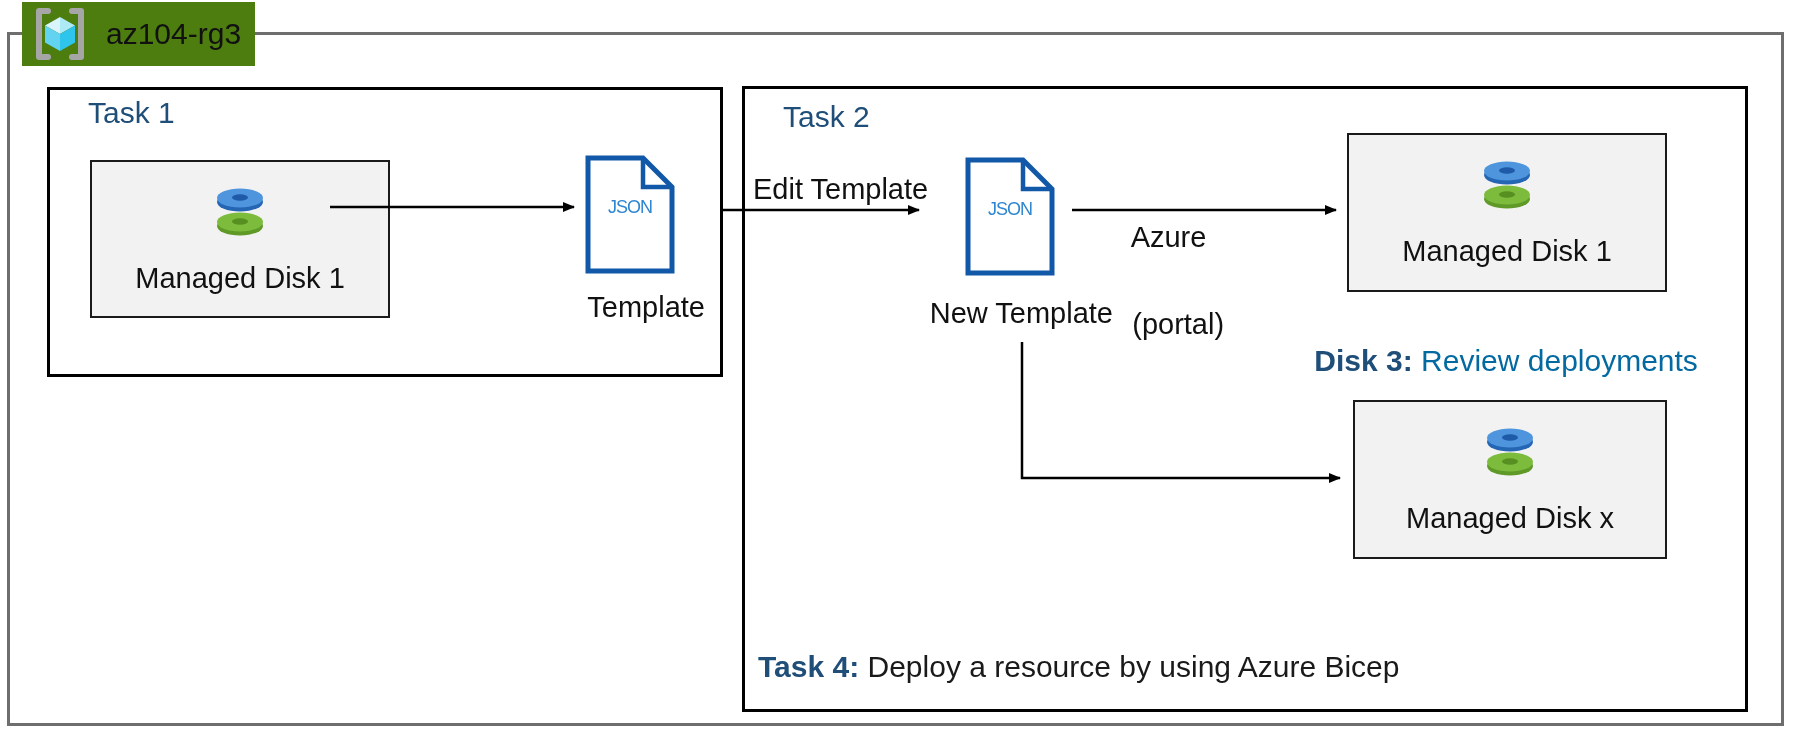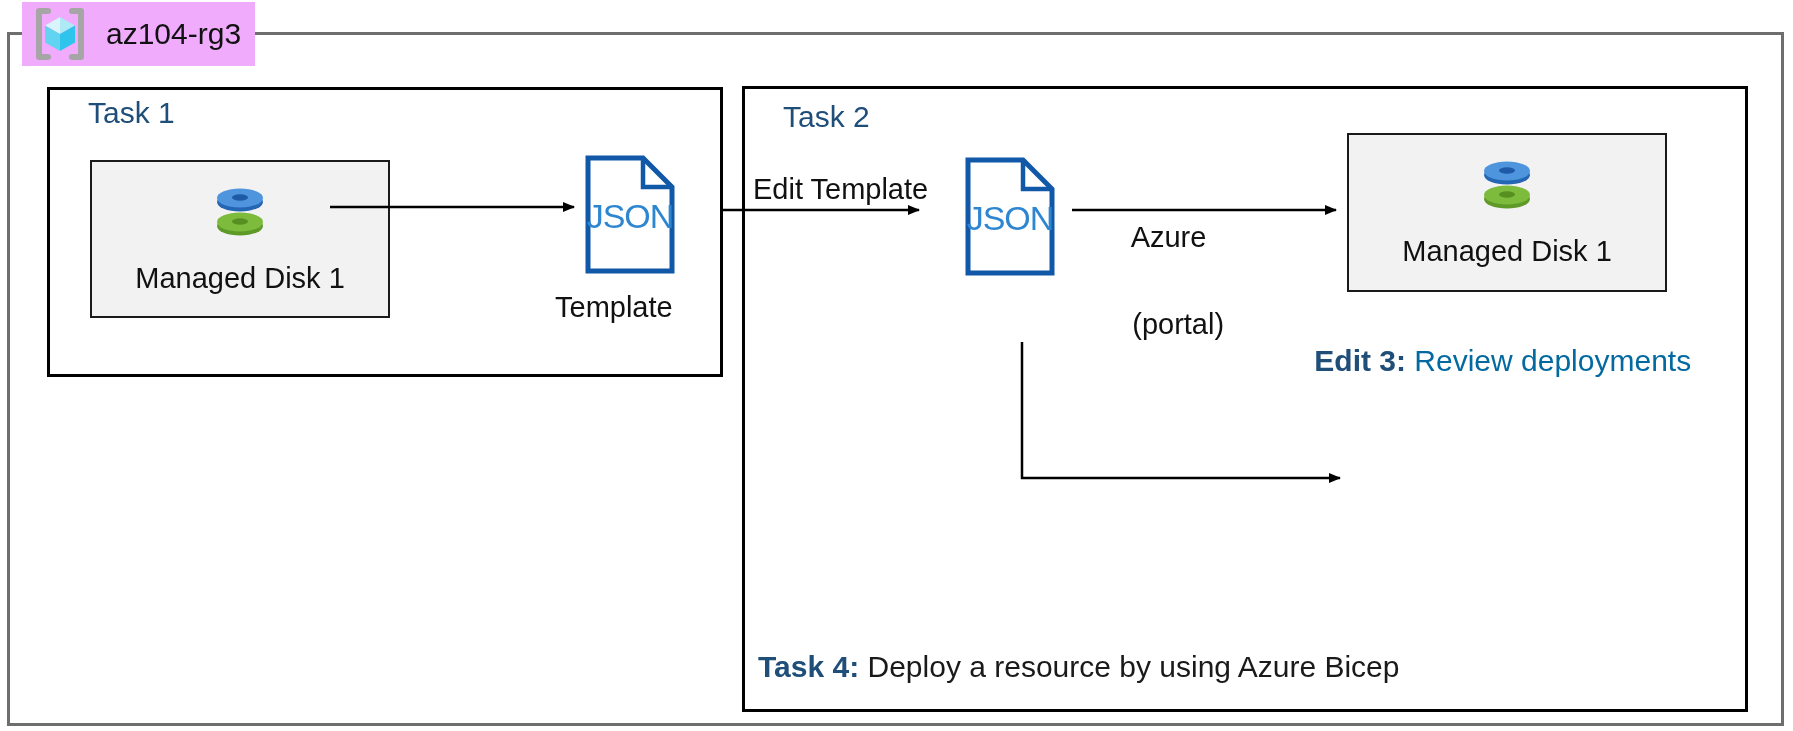--- a/index.html
+++ b/index.html
@@ -13,45 +13,45 @@
   }
   .abs{position:absolute;}
   
   .rg-box{
     position:absolute;left:7px;top:32px;width:1777px;height:694px;
     border:3px solid #6E6E6E;box-sizing:border-box;
   }
   .rg-legend{
     position:absolute;left:22px;top:0px;height:64px;
     display:flex;align-items:center;gap:14px;
-    background:#f0abfc;padding:0 14px 0 6px;
+    background:#4d7c0f;padding:0 14px 0 6px;
   }
   .rg-name{font-size:30px;color:#111;white-space:nowrap;}
   
   .task-box{
     position:absolute;border:3px solid #000;box-sizing:border-box;background:transparent;
   }
   .task-heading{
     position:absolute;font-size:30px;font-weight:400;color:#1F4E79;white-space:nowrap;
   }
   
   .disk-card{
     position:absolute;background:#F2F2F2;border:2px solid #1a1a1a;box-sizing:border-box;
     display:flex;flex-direction:column;align-items:center;justify-content:center;gap:26px;
   }
   .disk-card .disk-label{font-size:29px;color:#111;white-space:nowrap;line-height:1;}
   
   .json-icon{position:absolute;width:94px;height:123px;}
   .json-icon svg{position:absolute;left:0;top:0;}
   .json-text{
     position:absolute;left:0;top:44px;width:100%;
-    text-align:center;font-size:34px;color:#2E86D1;letter-spacing:-1px;white-space:nowrap;
+    text-align:center;font-size:18px;color:#2E86D1;letter-spacing:-1px;white-space:nowrap;
   }
   .plain-label{position:absolute;font-size:29px;color:#111;white-space:pre;line-height:1.2;}
-  .center-label{text-align:left;}
+  .center-label{text-align:right;}
   .two-line{line-height:1.5;}
   .navy-bold{font-weight:700;color:#1F4E79;}
   .navy-reg{color:#0369a1;text-align:right;}
   .task3-line{position:absolute;font-size:30px;white-space:pre;}
   .task-list{position:absolute;font-size:30px;line-height:38px;white-space:pre;}
   .task-list .task-line{display:block;text-align:right;}
   svg.overlay{
     position:absolute;left:0;top:0;z-index:6;pointer-events:none;
   }
 </style>
@@ -102,42 +102,54 @@
 
   <div class="plain-label" style="left:753px;top:172px;">Edit Template</div>
 
   <div class="json-icon" style="left:963px;top:155px;">
     <svg width="94" height="123" viewBox="0 0 94 123">
       <path d="M5,5 H60 L89,34 V118 H5 Z" fill="#ffffff" stroke="#1158A8" stroke-width="5" stroke-linejoin="miter"></path>
       <path d="M60,5 V34 H89" fill="none" stroke="#1158A8" stroke-width="4.5"></path>
     </svg>
     <span class="json-text">JSON</span>
   </div>
+  <div class="plain-label center-label" style="left:893px;top:296px;width:220px;">New Template</div>
 
   <div class="plain-label two-line" style="left:1100px;top:172px;">
     <span>Azure</span><br>
     <span>(portal)</span>
   </div>
 
   <div class="disk-card" style="left:1347px;top:133px;width:320px;height:159px;">
     <svg width="52" height="52" viewBox="0 0 52 52">
       <ellipse cx="26" cy="40" rx="23" ry="9.5" fill="#5F9A28"></ellipse>
       <ellipse cx="26" cy="36" rx="23" ry="9.5" fill="#7CBB3C"></ellipse>
       <ellipse cx="26" cy="35.5" rx="8" ry="3.2" fill="#578F21"></ellipse>
       <ellipse cx="26" cy="16" rx="23" ry="9.5" fill="#2466B4"></ellipse>
       <ellipse cx="26" cy="12" rx="23" ry="9.5" fill="#4E95DE"></ellipse>
       <ellipse cx="26" cy="11.5" rx="8" ry="3.2" fill="#1E5AA8"></ellipse>
     </svg>
     <span class="disk-label">Managed Disk 1</span>
   </div>
 
   <div class="task3-line" style="left:1281px;top:310px;">
-    <span class="navy-bold">Edit 3:</span><span class="navy-reg"> Review deployments</span>
+    <span class="navy-bold">Disk 3:</span><span class="navy-reg"> Review deployments</span>
   </div>
 
+  <div class="disk-card" style="left:1353px;top:400px;width:314px;height:159px;">
+    <svg width="52" height="52" viewBox="0 0 52 52">
+      <ellipse cx="26" cy="40" rx="23" ry="9.5" fill="#5F9A28"></ellipse>
+      <ellipse cx="26" cy="36" rx="23" ry="9.5" fill="#7CBB3C"></ellipse>
+      <ellipse cx="26" cy="35.5" rx="8" ry="3.2" fill="#578F21"></ellipse>
+      <ellipse cx="26" cy="16" rx="23" ry="9.5" fill="#2466B4"></ellipse>
+      <ellipse cx="26" cy="12" rx="23" ry="9.5" fill="#4E95DE"></ellipse>
+      <ellipse cx="26" cy="11.5" rx="8" ry="3.2" fill="#1E5AA8"></ellipse>
+    </svg>
+    <span class="disk-label">Managed Disk x</span>
+  </div>
 
   <div class="task-list" style="left:758px;top:572px;">
     <span class="task-line"><span class="navy-bold">Task 4:</span><span> Deploy a resource by using Azure Bicep</span></span>
     
     
   </div>
 
   <svg class="overlay" width="1793" height="731" viewBox="0 0 1793 731">
     <defs>
       <marker id="ah" markerUnits="userSpaceOnUse" markerWidth="14" markerHeight="12" refX="11" refY="5" orient="auto">

